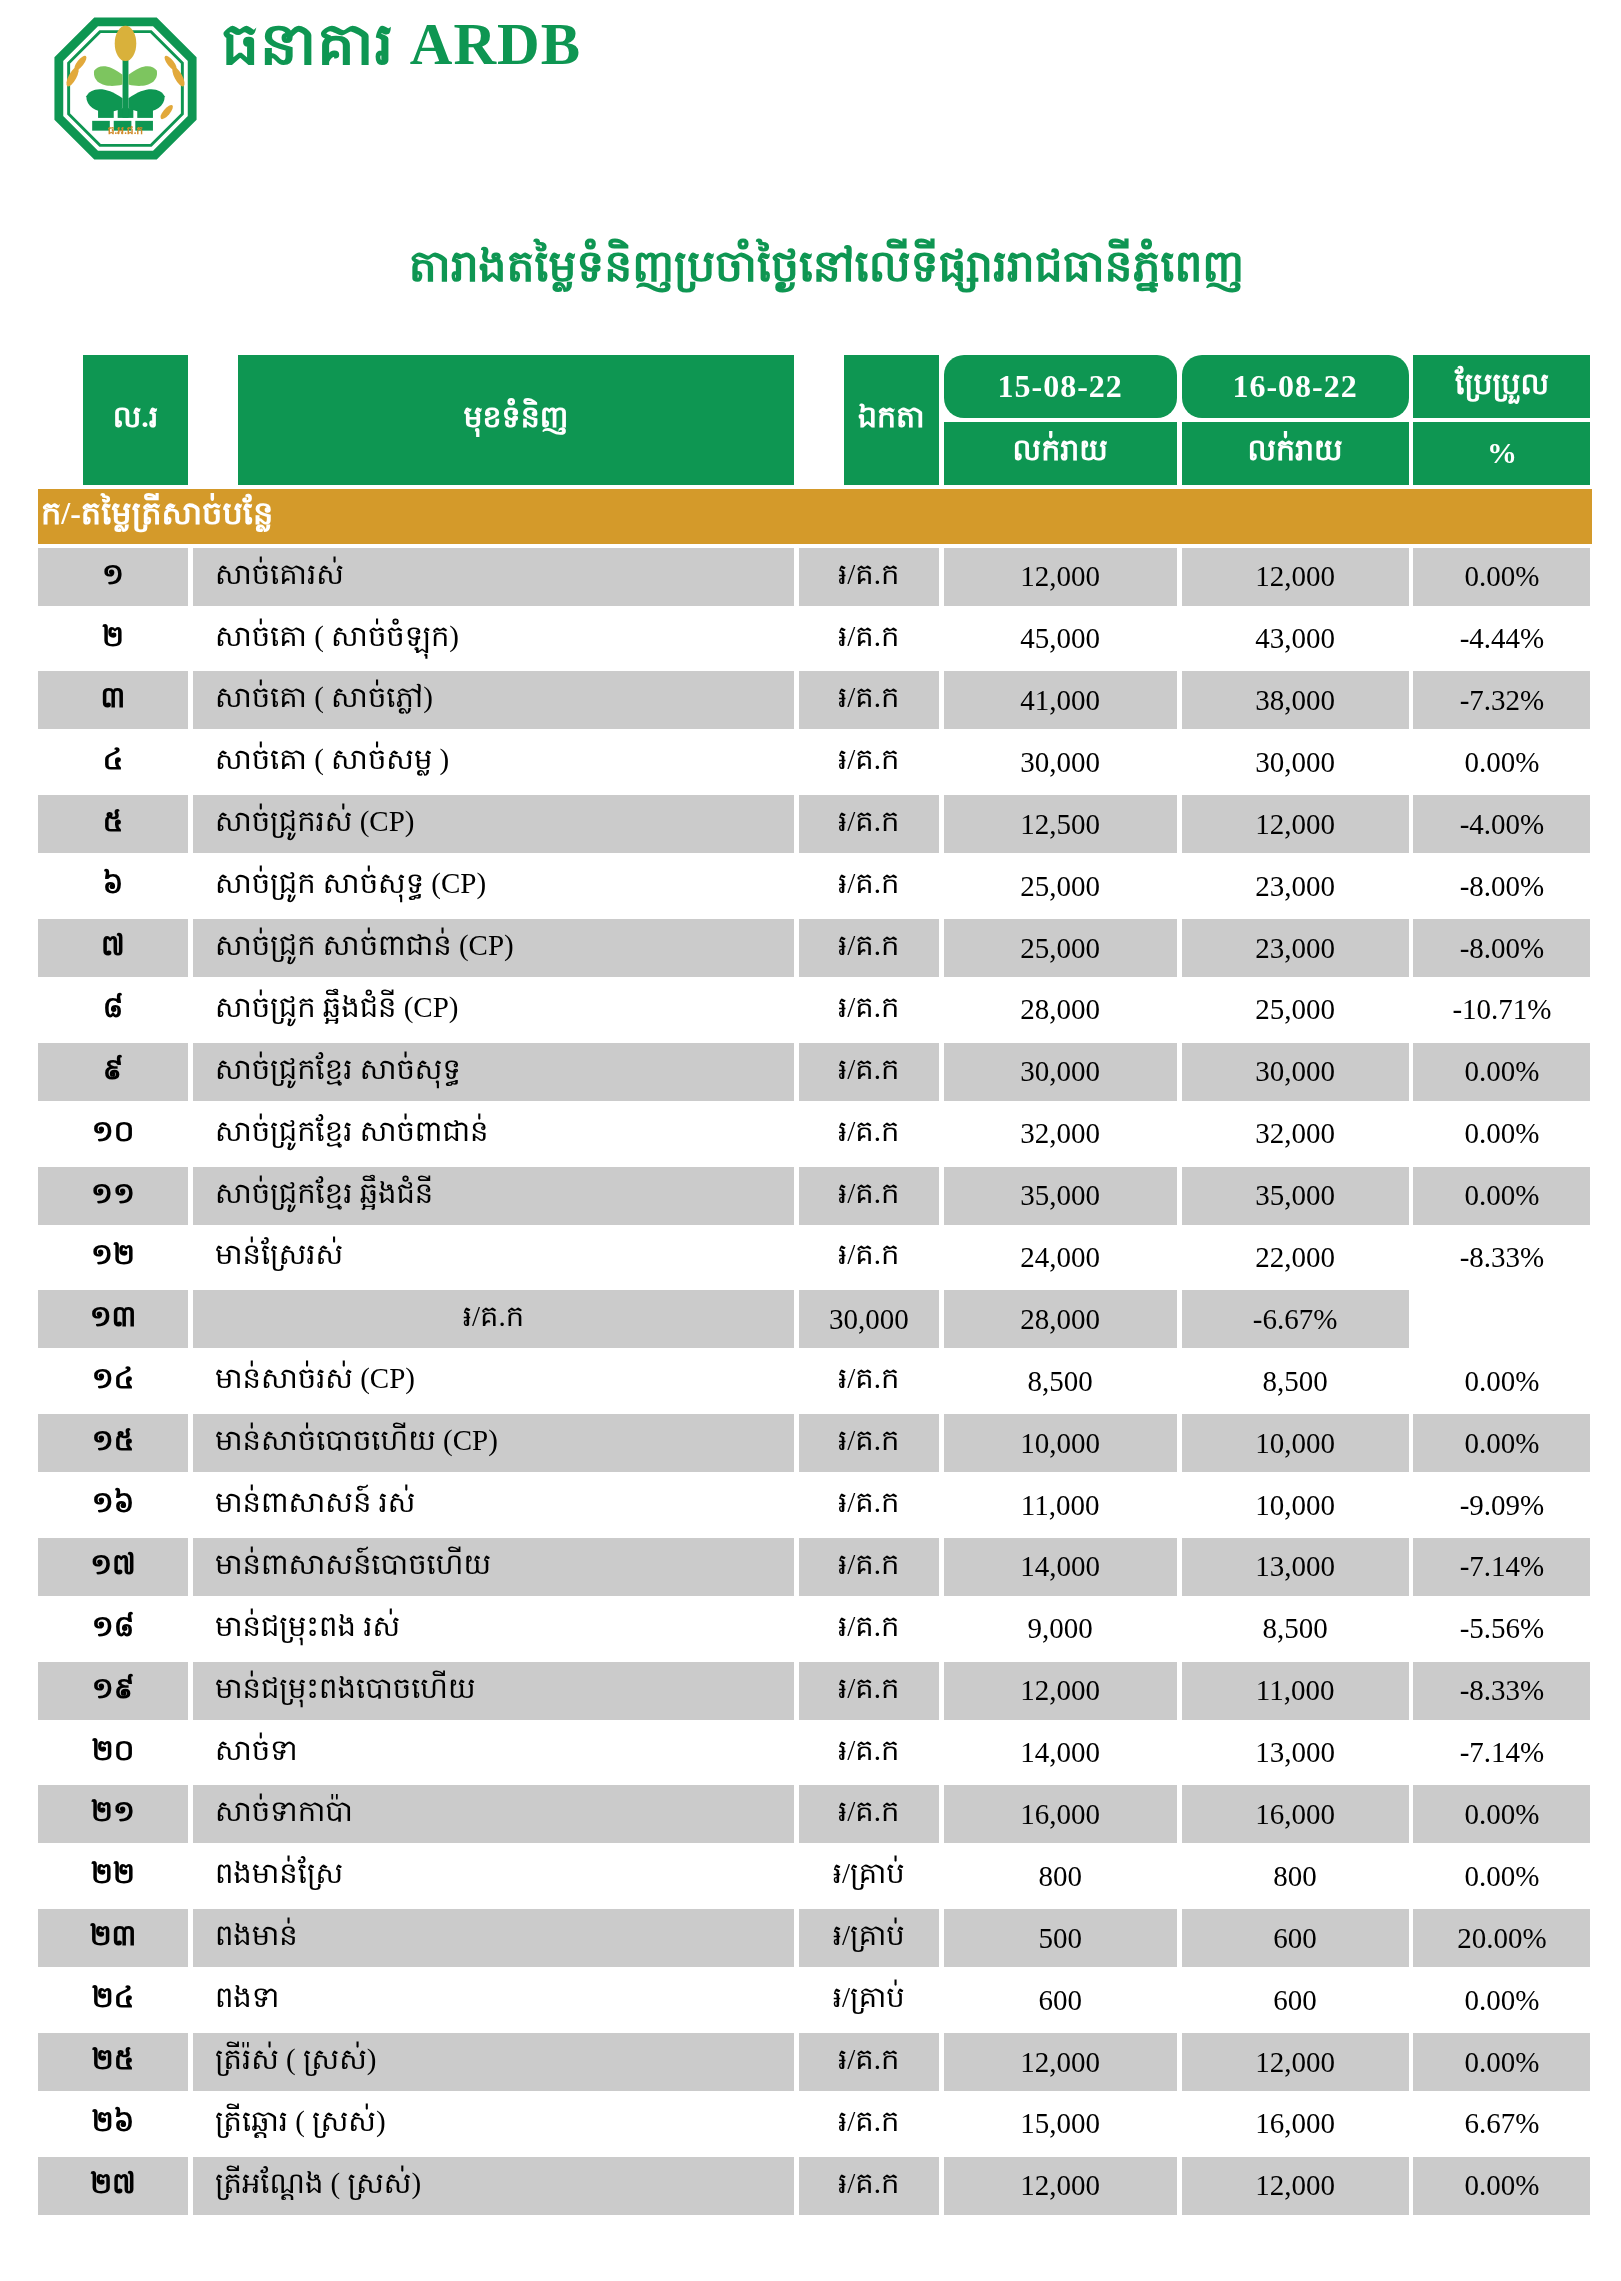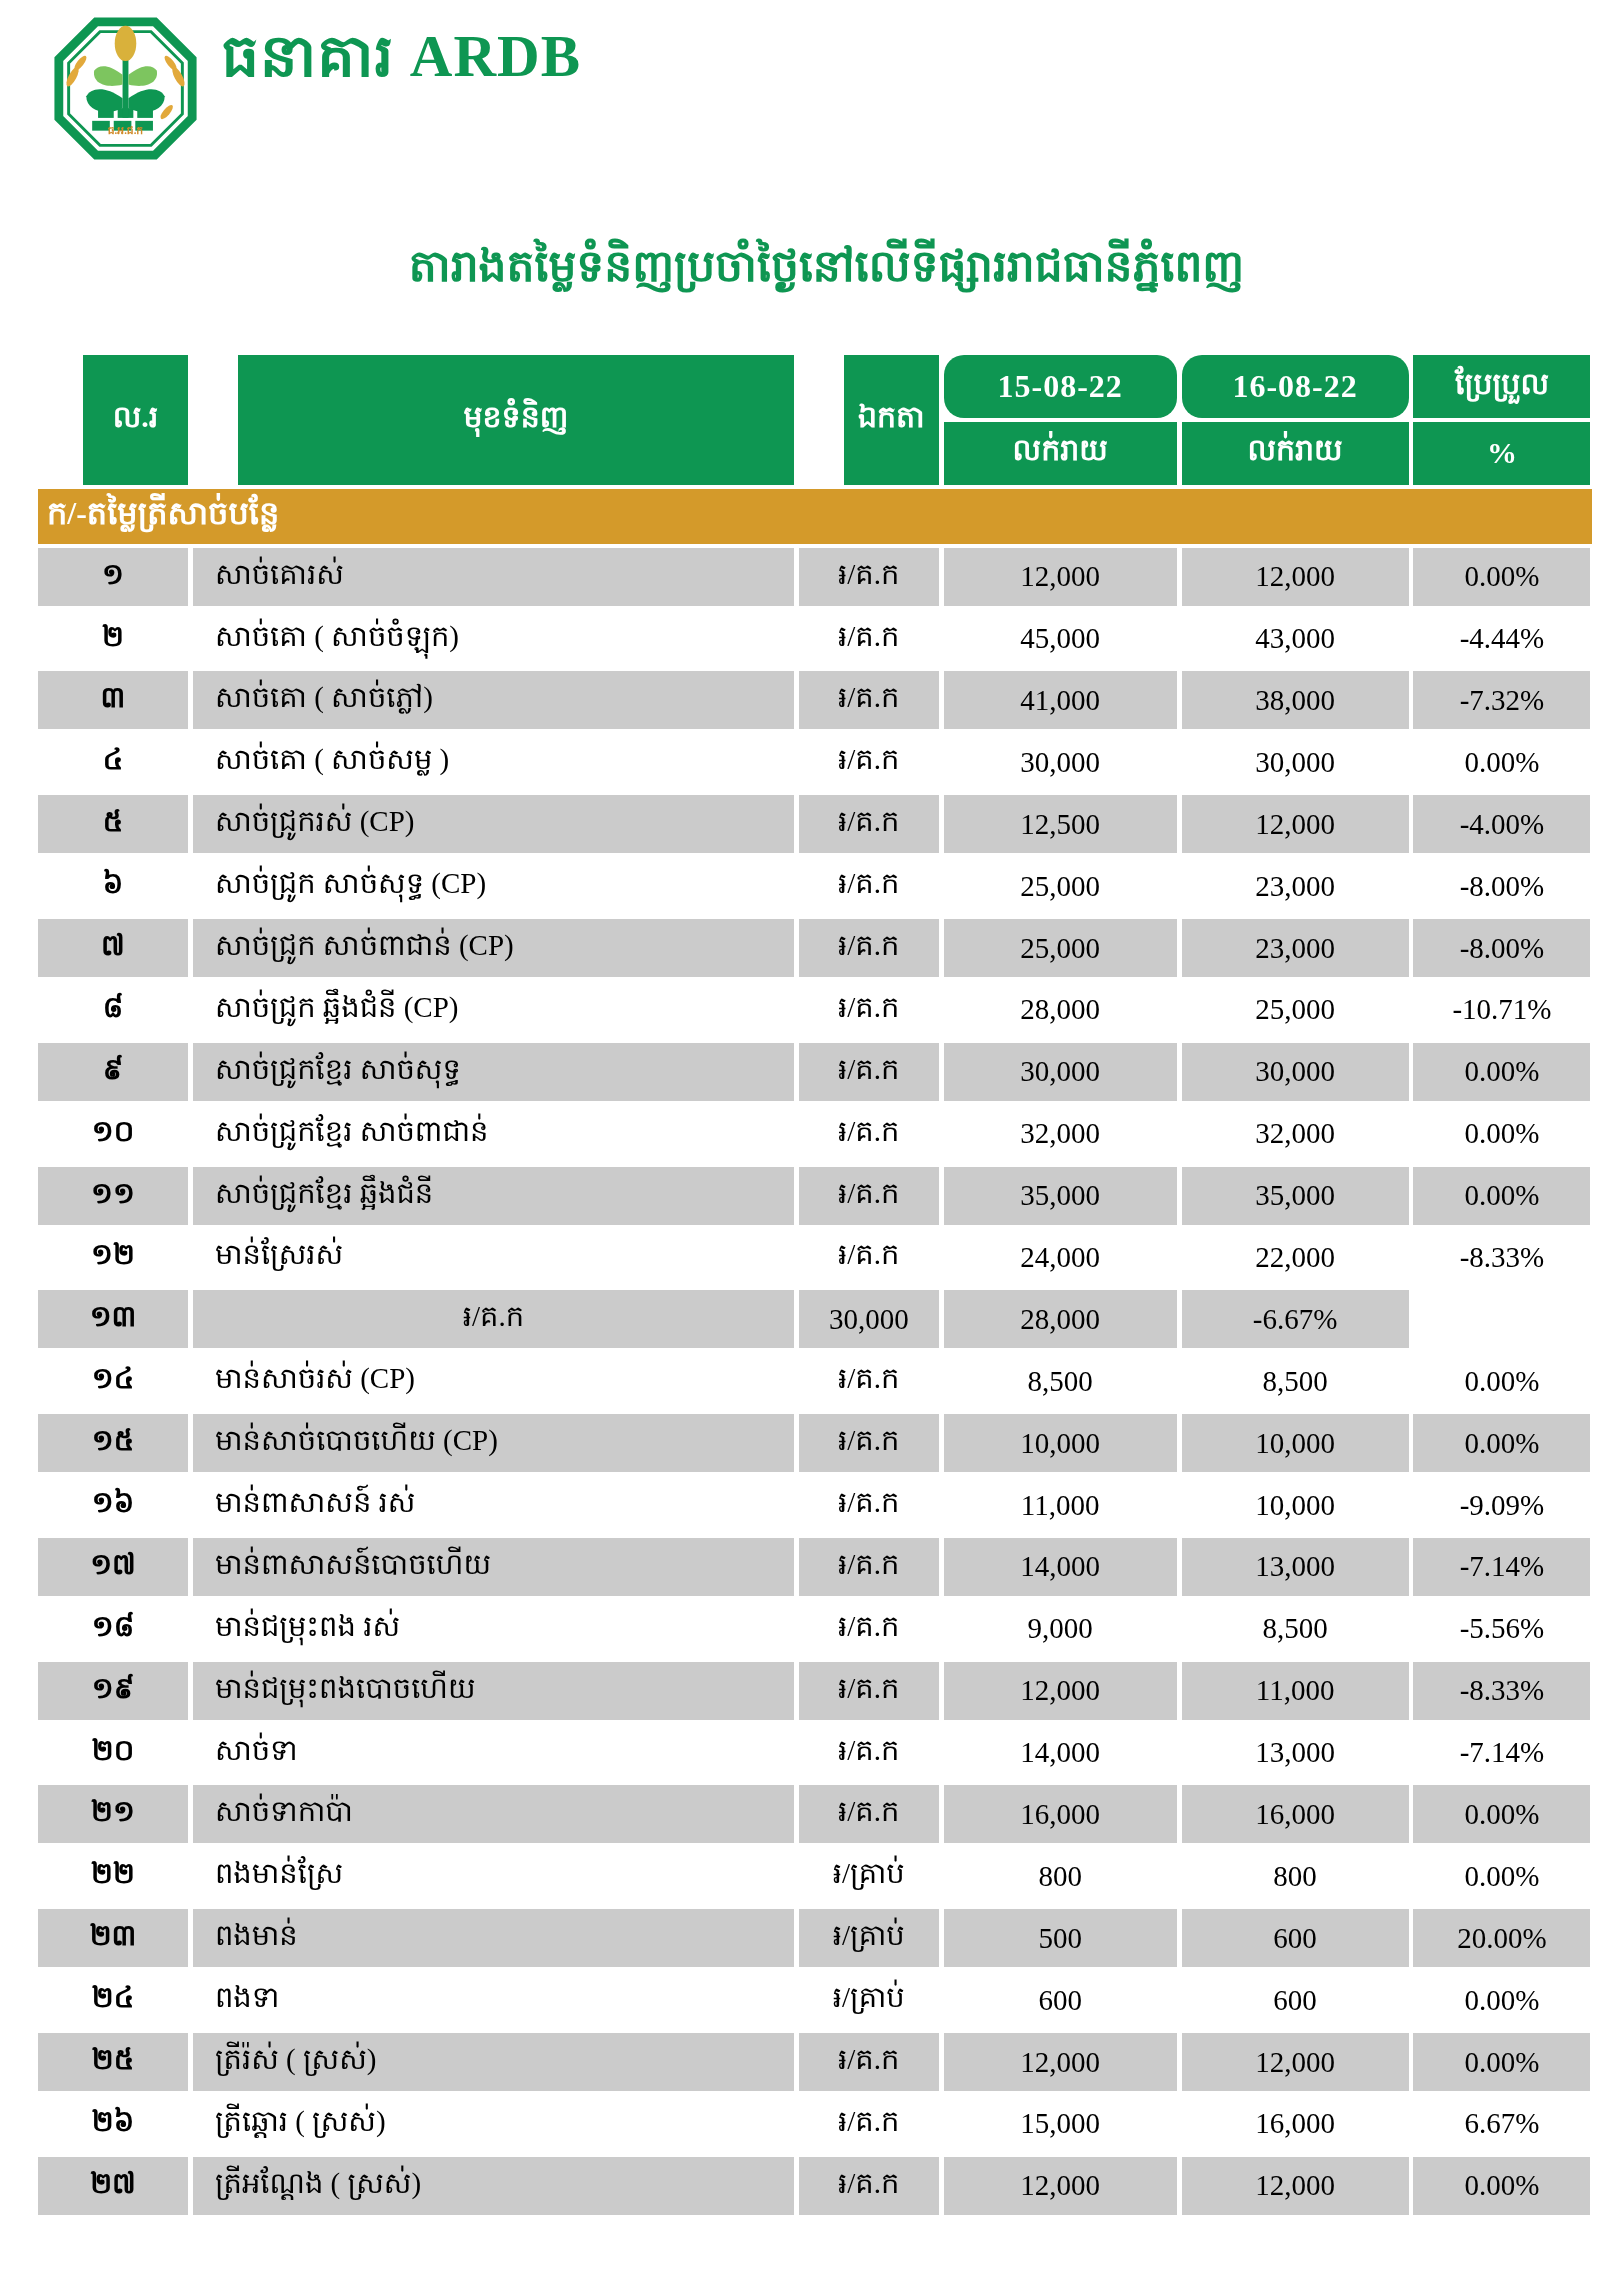--- a/index.html
+++ b/index.html
@@ -10,21 +10,21 @@
     font-family:"Liberation Serif","DejaVu Serif",serif;
     overflow:hidden;
   }
 
   
   .brand-header{
     position:absolute;left:51px;top:13.7px;
     display:flex;align-items:flex-start;gap:21.6px;
   }
   .logo-svg{width:149px;height:149px;display:block;}
-  .brand-text{display:flex;flex-direction:column;margin-top:12px;}
+  .brand-text{display:flex;flex-direction:column;margin-top:0;}
   .brand-name{
     color:#0e9652;font-size:59px;font-weight:bold;line-height:1.05;
     font-family:"Liberation Serif","DejaVu Serif",serif;
     letter-spacing:1px;
   }
   .brand-tagline{
     color:#e9a23b;font-size:28px;font-weight:bold;margin-top:9.8px;
   }
 
   
@@ -52,21 +52,21 @@
     background:#0e9652;color:#ffffff;
     display:flex;align-items:center;justify-content:center;
     font-weight:bold;font-size:30px;text-align:center;
   }
   .hspan{grid-row:1 / 3;margin-left:45px;}
   .hdate{font-size:32px;letter-spacing:1px;border-radius:20px;}
 
   .section-band{
     margin-top:3.9px;height:55px;background:#d49a2a;
     color:#ffffff;font-size:32px;font-weight:bold;
-    display:flex;align-items:center;padding-left:9px;box-sizing:border-box;
+    display:flex;align-items:center;padding-left:3px;box-sizing:border-box;
   }
 
   .rows-host{margin-top:3.9px;}
   .row{height:58px;margin-bottom:3.9px;}
   .row .cell{
     background:#ffffff;
     display:flex;align-items:center;justify-content:center;
     font-size:29px;color:#000000;
   }
   .row.shaded .cell{background:#cbcbcb;}

